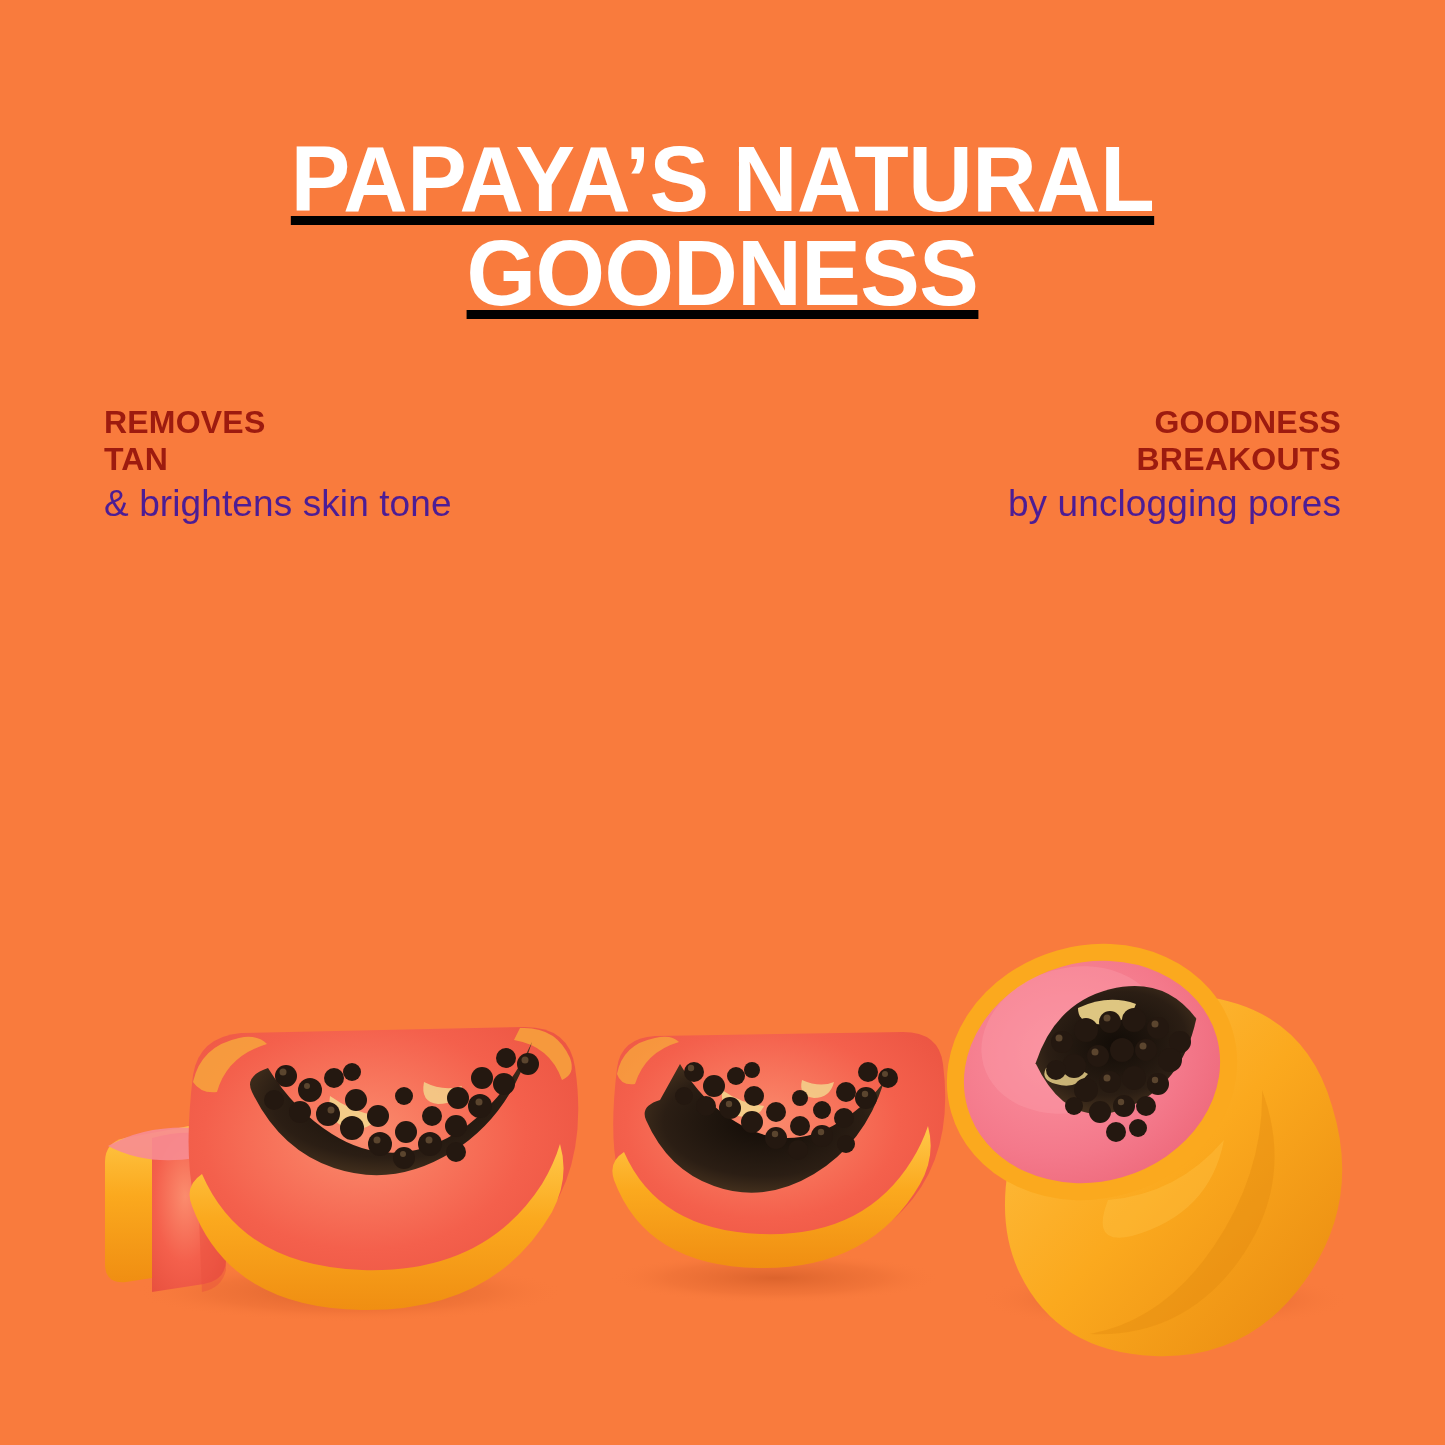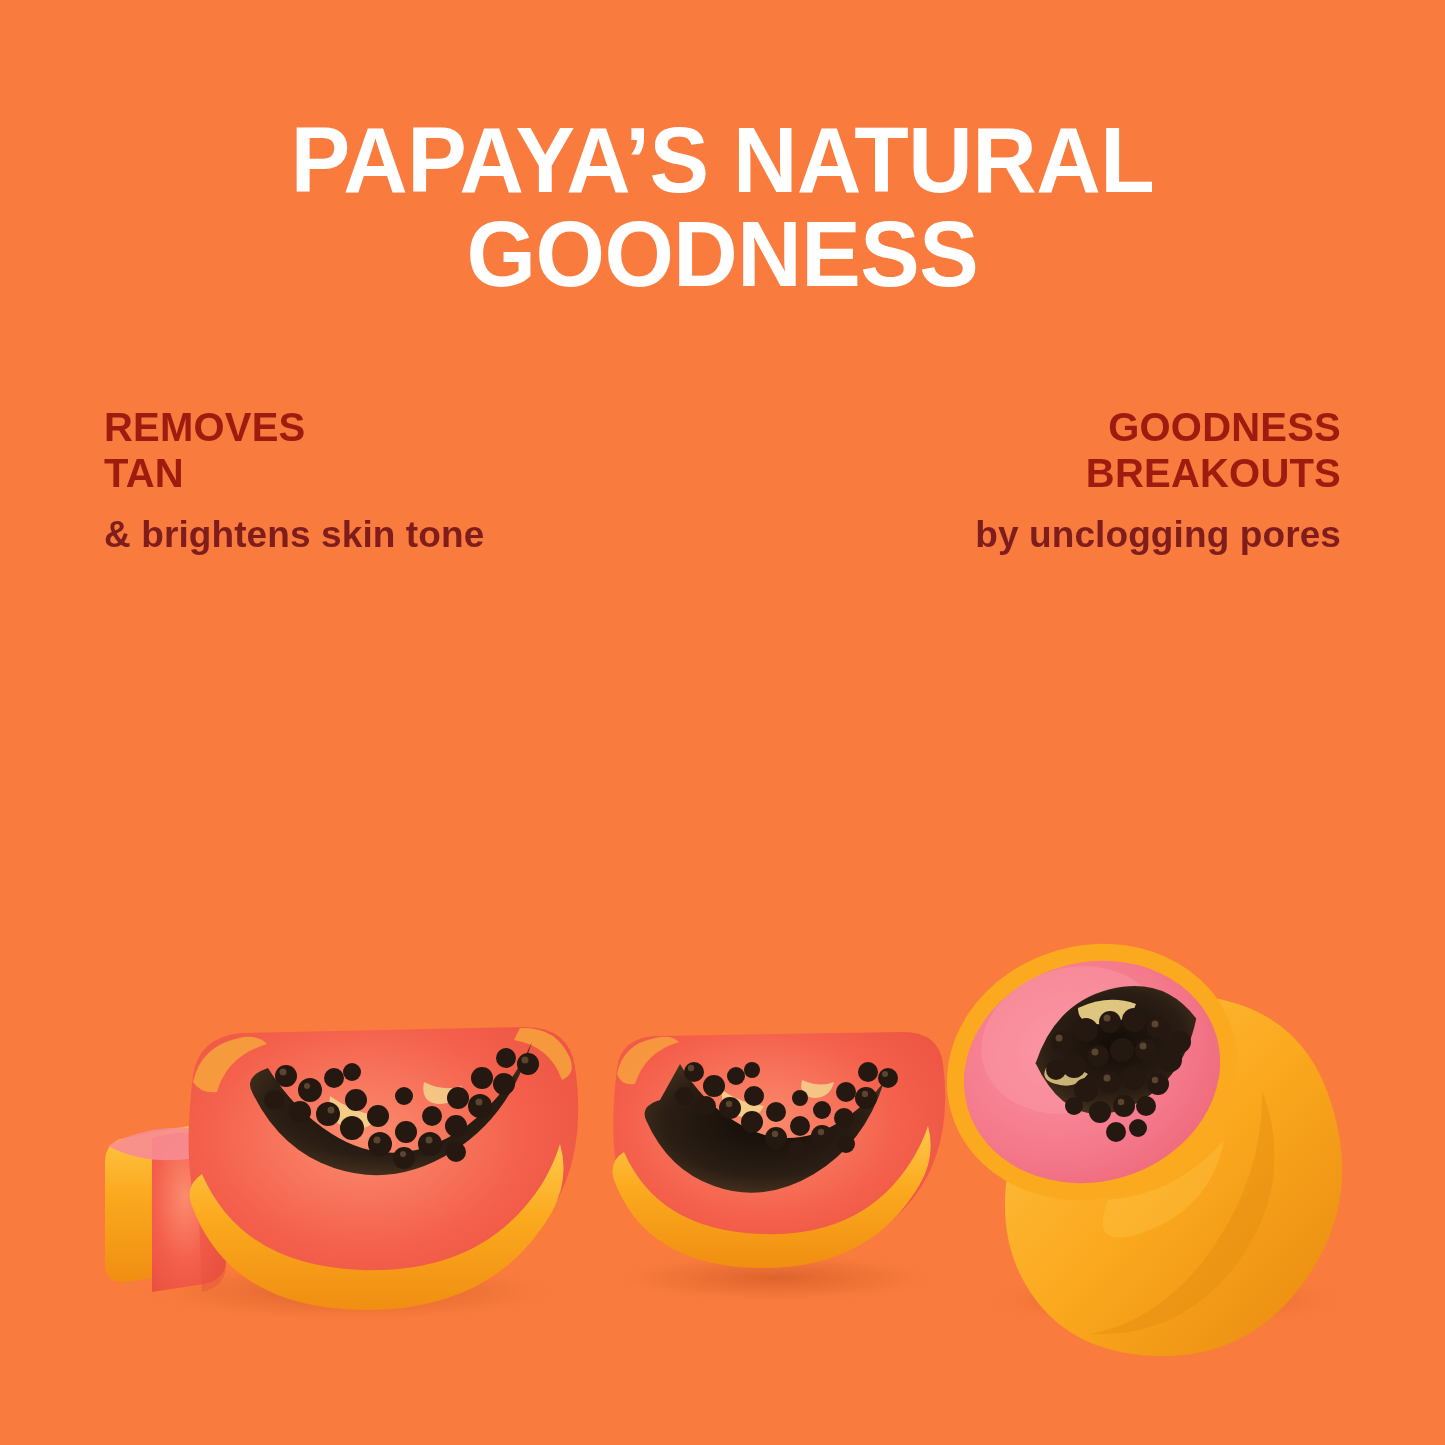--- a/index.html
+++ b/index.html
@@ -15,24 +15,25 @@
     background: #f97b3d;
     font-family: "Liberation Sans", sans-serif;
     -webkit-font-smoothing: antialiased;
   }
 
   
   .title-block {
     position: absolute;
     left: 0;
     right: 0;
-    top: 114px;
+    top: 133px;
     text-align: center;
     padding: 0 120px;
     box-sizing: border-box;
+    text-decoration: underline;
   }
   .title-line {
     color: #ffffff;
     font-weight: 700;
     font-size: 92px;
     line-height: 1.02;
     letter-spacing: -0.5px;
     transform: scaleX(0.97);
     transform-origin: center;
     white-space: nowrap;
@@ -52,29 +53,29 @@
   }
   .brow + .brow { margin-top: 132px; }
 
   .benefit { width: 46%; }
   .benefit.left  { text-align: left; }
   .benefit.right { text-align: right; }
 
   .b-head {
     color: #9d1b0f;
     font-weight: 700;
-    font-size: 40px;
+    font-size: 32px;
     line-height: 1.16;
     letter-spacing: 0.2px;
     white-space: pre-line;
   }
   .b-sub {
-    margin-top: 16px;
-    color: #7f1d1d;
-    font-weight: 700;
+    margin-top: 4px;
+    color: #4c1d95;
+    font-weight: 400;
     font-size: 37px;
     line-height: 1.2;
     letter-spacing: 0.1px;
     white-space: pre-line;
   }
 
   
   .fruit-scene {
     position: absolute;
     left: 0;

